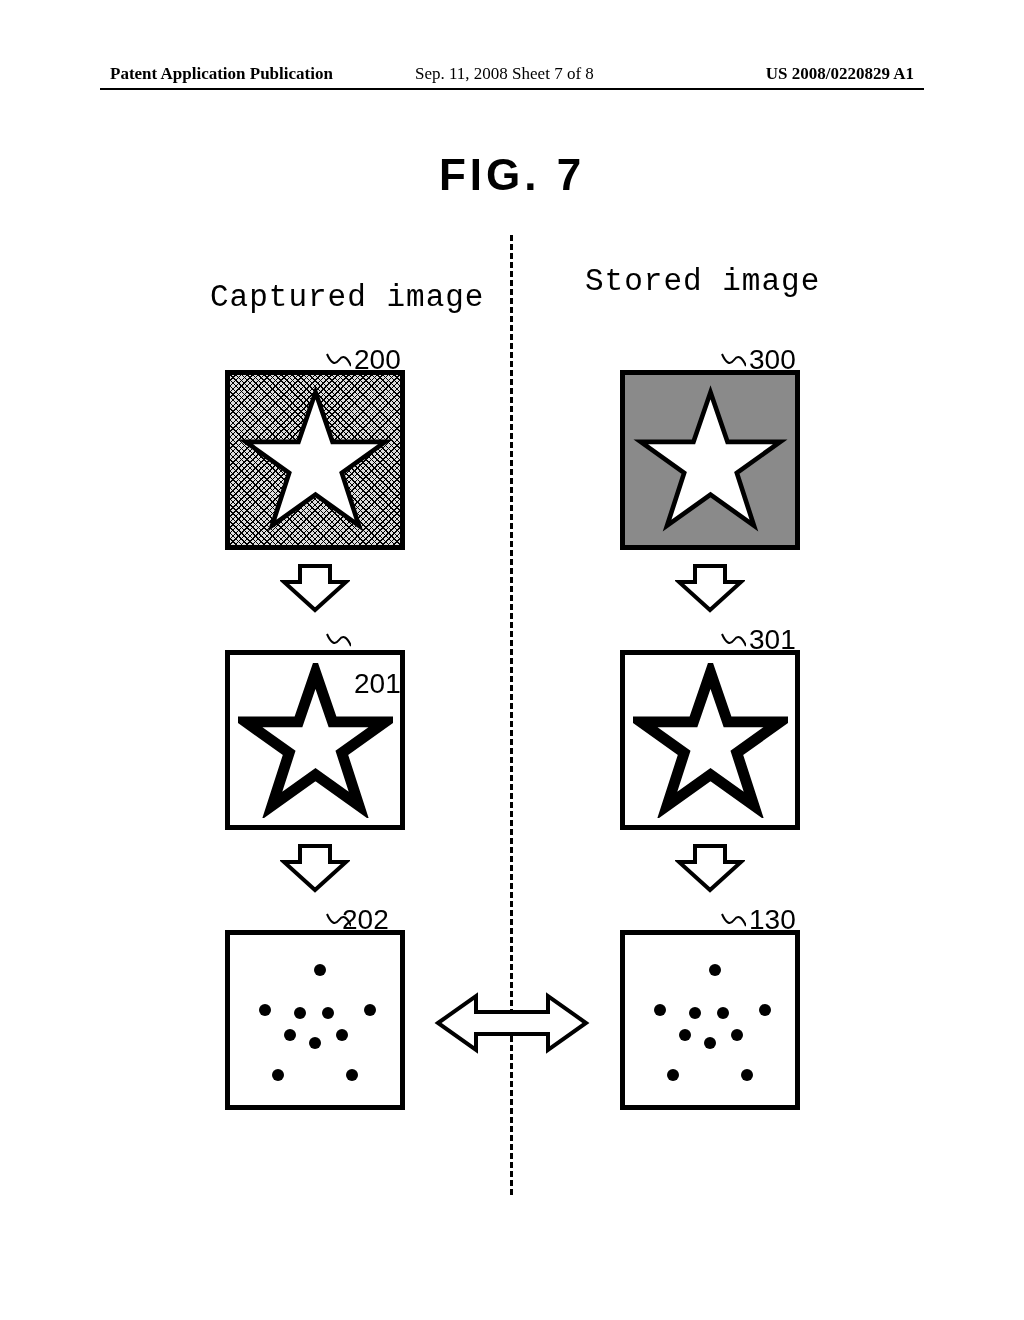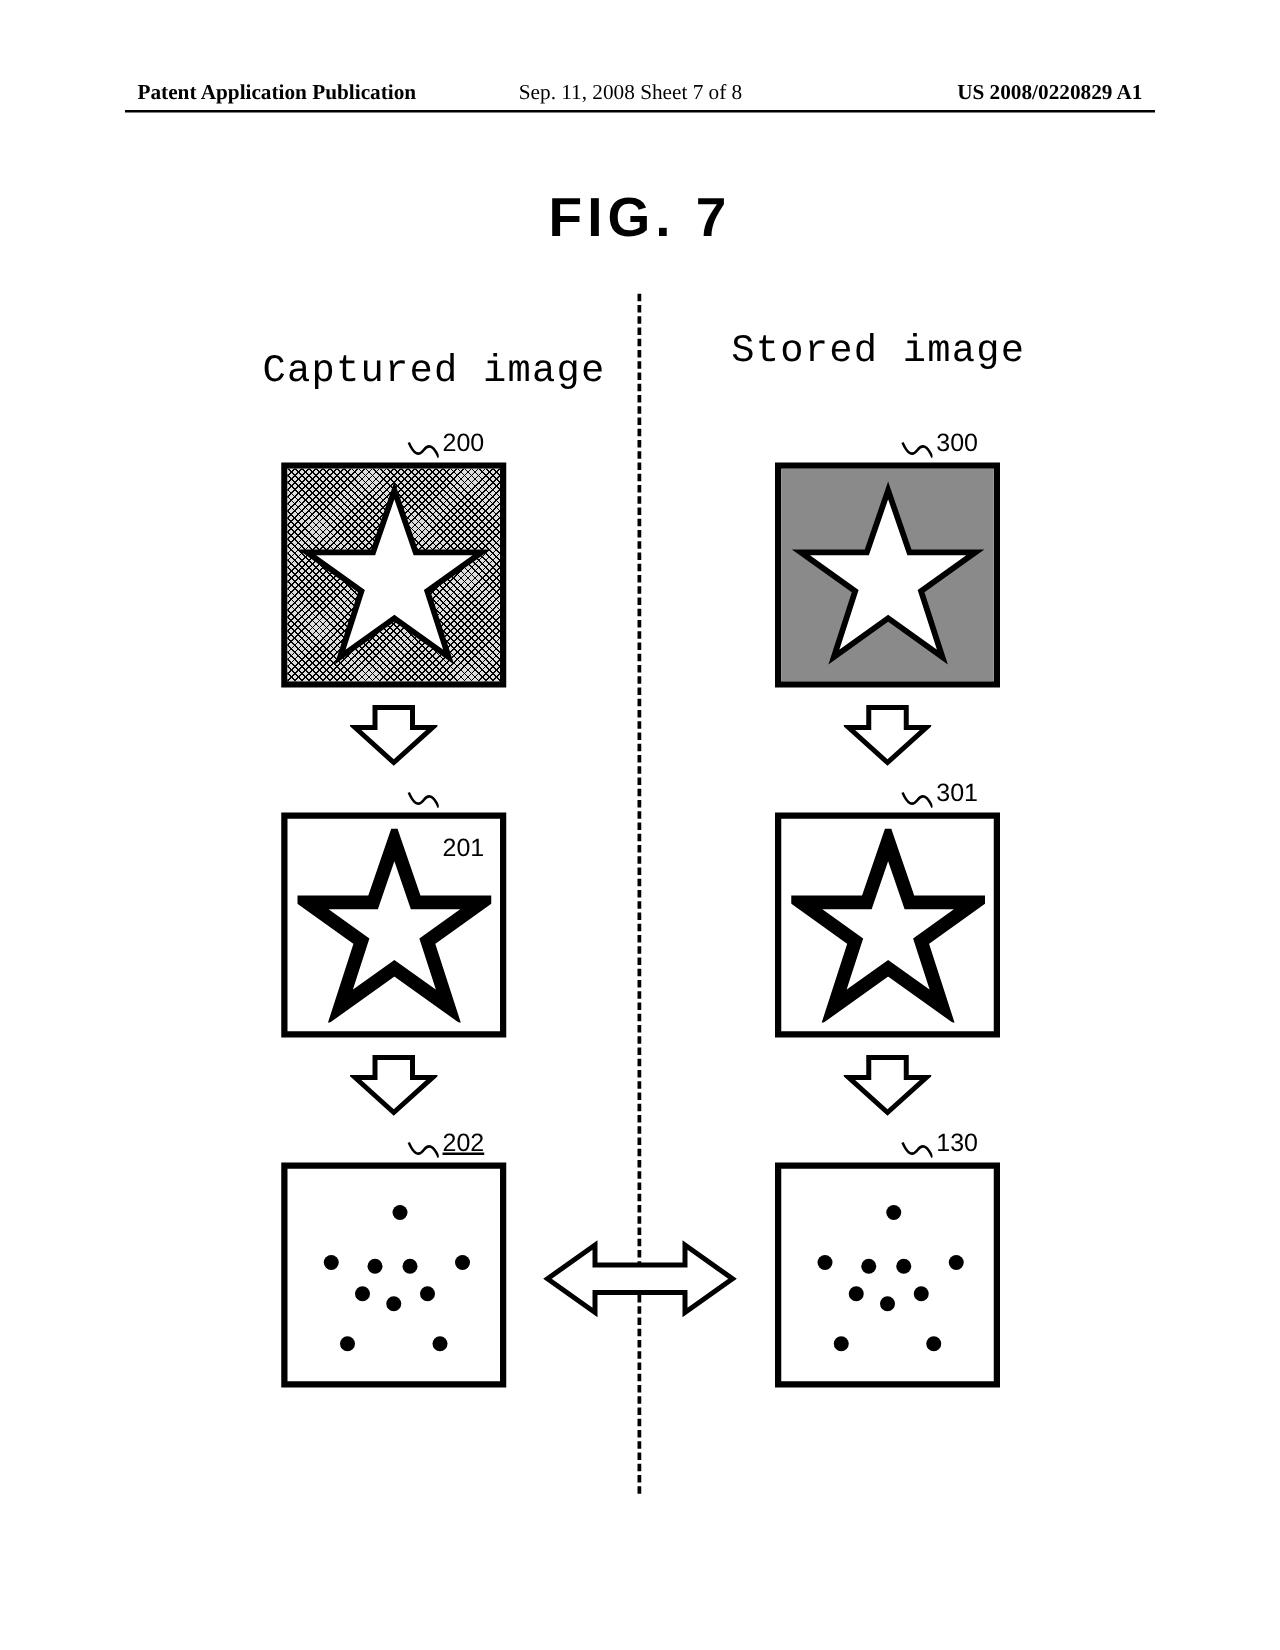--- a/index.html
+++ b/index.html
@@ -79,21 +79,21 @@
     border: 5px solid #000;
     box-sizing: border-box;
   }
   .box-inner {
     position: absolute;
     inset: 0;
   }
 
   .ref {
     position: absolute;
-    font-size: 20px;
+    font-size: 28px;
     font-family: Arial, sans-serif;
   }
   .lead {
     position: absolute;
     width: 26px;
     height: 20px;
   }
 
   
   .bg-crosshatch {
@@ -190,21 +190,21 @@
         <circle cx="112" cy="100" r="6" fill="#000"></circle>
         <circle cx="48" cy="140" r="6" fill="#000"></circle>
         <circle cx="122" cy="140" r="6" fill="#000"></circle>
       </svg>
     </div>
     <div class="lead" style="top:912px; left:325px;">
       <svg viewBox="0 0 26 20">
           <path d="M2 2 Q 8 16 14 8 Q 20 0 26 14" fill="none" stroke="#000" stroke-width="2"></path>
         </svg>
     </div>
-    <div class="ref" style="top:904px; left:354px;text-decoration:underline;">202</div>
+    <div class="ref" style="top:904px; left:342px;text-decoration:underline;">202</div>
 
     <div class="box" style="top:370px; left:620px;">
       <div class="box-inner bg-gray"></div>
       <div class="star-fill">
         <svg viewBox="0 0 100 100" width="155" height="155">
           <polygon points="50,6 61,38 95,38 67,58 78,92 50,72 22,92 33,58 5,38 39,38" fill="#fff" stroke="#000" stroke-width="3"></polygon>
         </svg>
       </div>
     </div>
     <div class="lead" style="top:352px; left:720px;">

